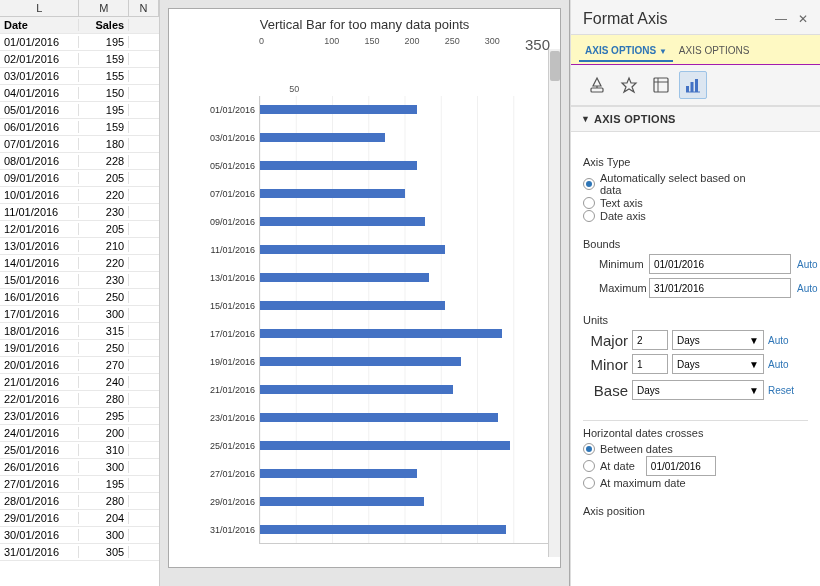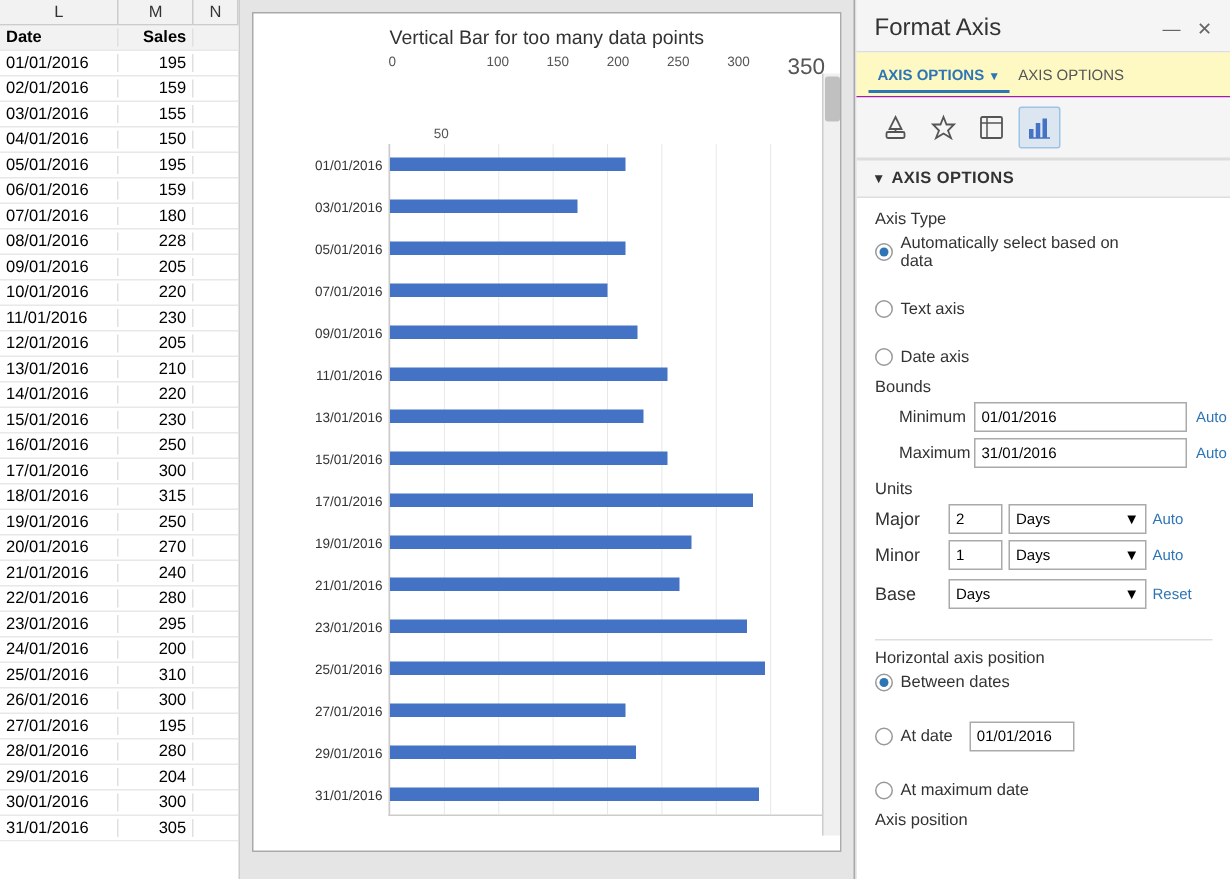--- a/index.html
+++ b/index.html
@@ -272,26 +272,26 @@
       color: #333;
       letter-spacing: 0.3px;
     }
     .section-content {
       padding: 8px 12px;
     }
     .field-label {
       font-size: 11px;
       color: #333;
       margin-bottom: 4px;
-      margin-top: 0;
+      margin-top: 16px;
     }
     .radio-group {
       display: flex;
       flex-direction: column;
-      gap: 20px;
+      gap: 1px;
       margin-bottom: 8px;
     }
     .radio-row {
       display: flex;
       align-items: center;
       gap: 5px;
     }
     .radio-btn {
       width: 12px;
       height: 12px;
@@ -339,22 +339,23 @@
       text-decoration: none;
     }
     .units-grid {
       display: grid;
       grid-template-columns: 45px 36px 1fr 40px;
       gap: 4px 4px;
       align-items: center;
       margin-bottom: 6px;
     }
     .units-label {
-      font-size: 12px;
-      color: #333;
+      font-size: 15px;
+      color: #333;
+      text-align: right;
     }
     .units-num {
       border: 1px solid #aaa;
       padding: 2px 4px;
       font-size: 10px;
       height: 20px;
       background: #fff;
       width: 36px;
     }
     .units-dropdown {
@@ -786,21 +787,21 @@
       <div class="base-row">
         <span class="units-label">Base</span>
         <div class="base-dropdown">
           <span>Days</span>
           <span>▼</span>
         </div>
         <span class="reset-btn">Reset</span>
       </div>
 
       <div class="separator"></div>
-      <div class="hz-crosses-label">Horizontal axis position</div>
+      <div class="hz-crosses-label">Horizontal dates crosses</div>
       <div class="radio-group">
         <div class="radio-row">
           <div class="radio-btn checked"></div>
           <span class="radio-label">Between dates</span>
         </div>
         <div class="radio-row">
           <div class="radio-btn"></div>
           <span class="radio-label">At date</span>
           <input class="small-input" type="text" value="01/01/2016" style="margin-left: 6px;">
         </div>

